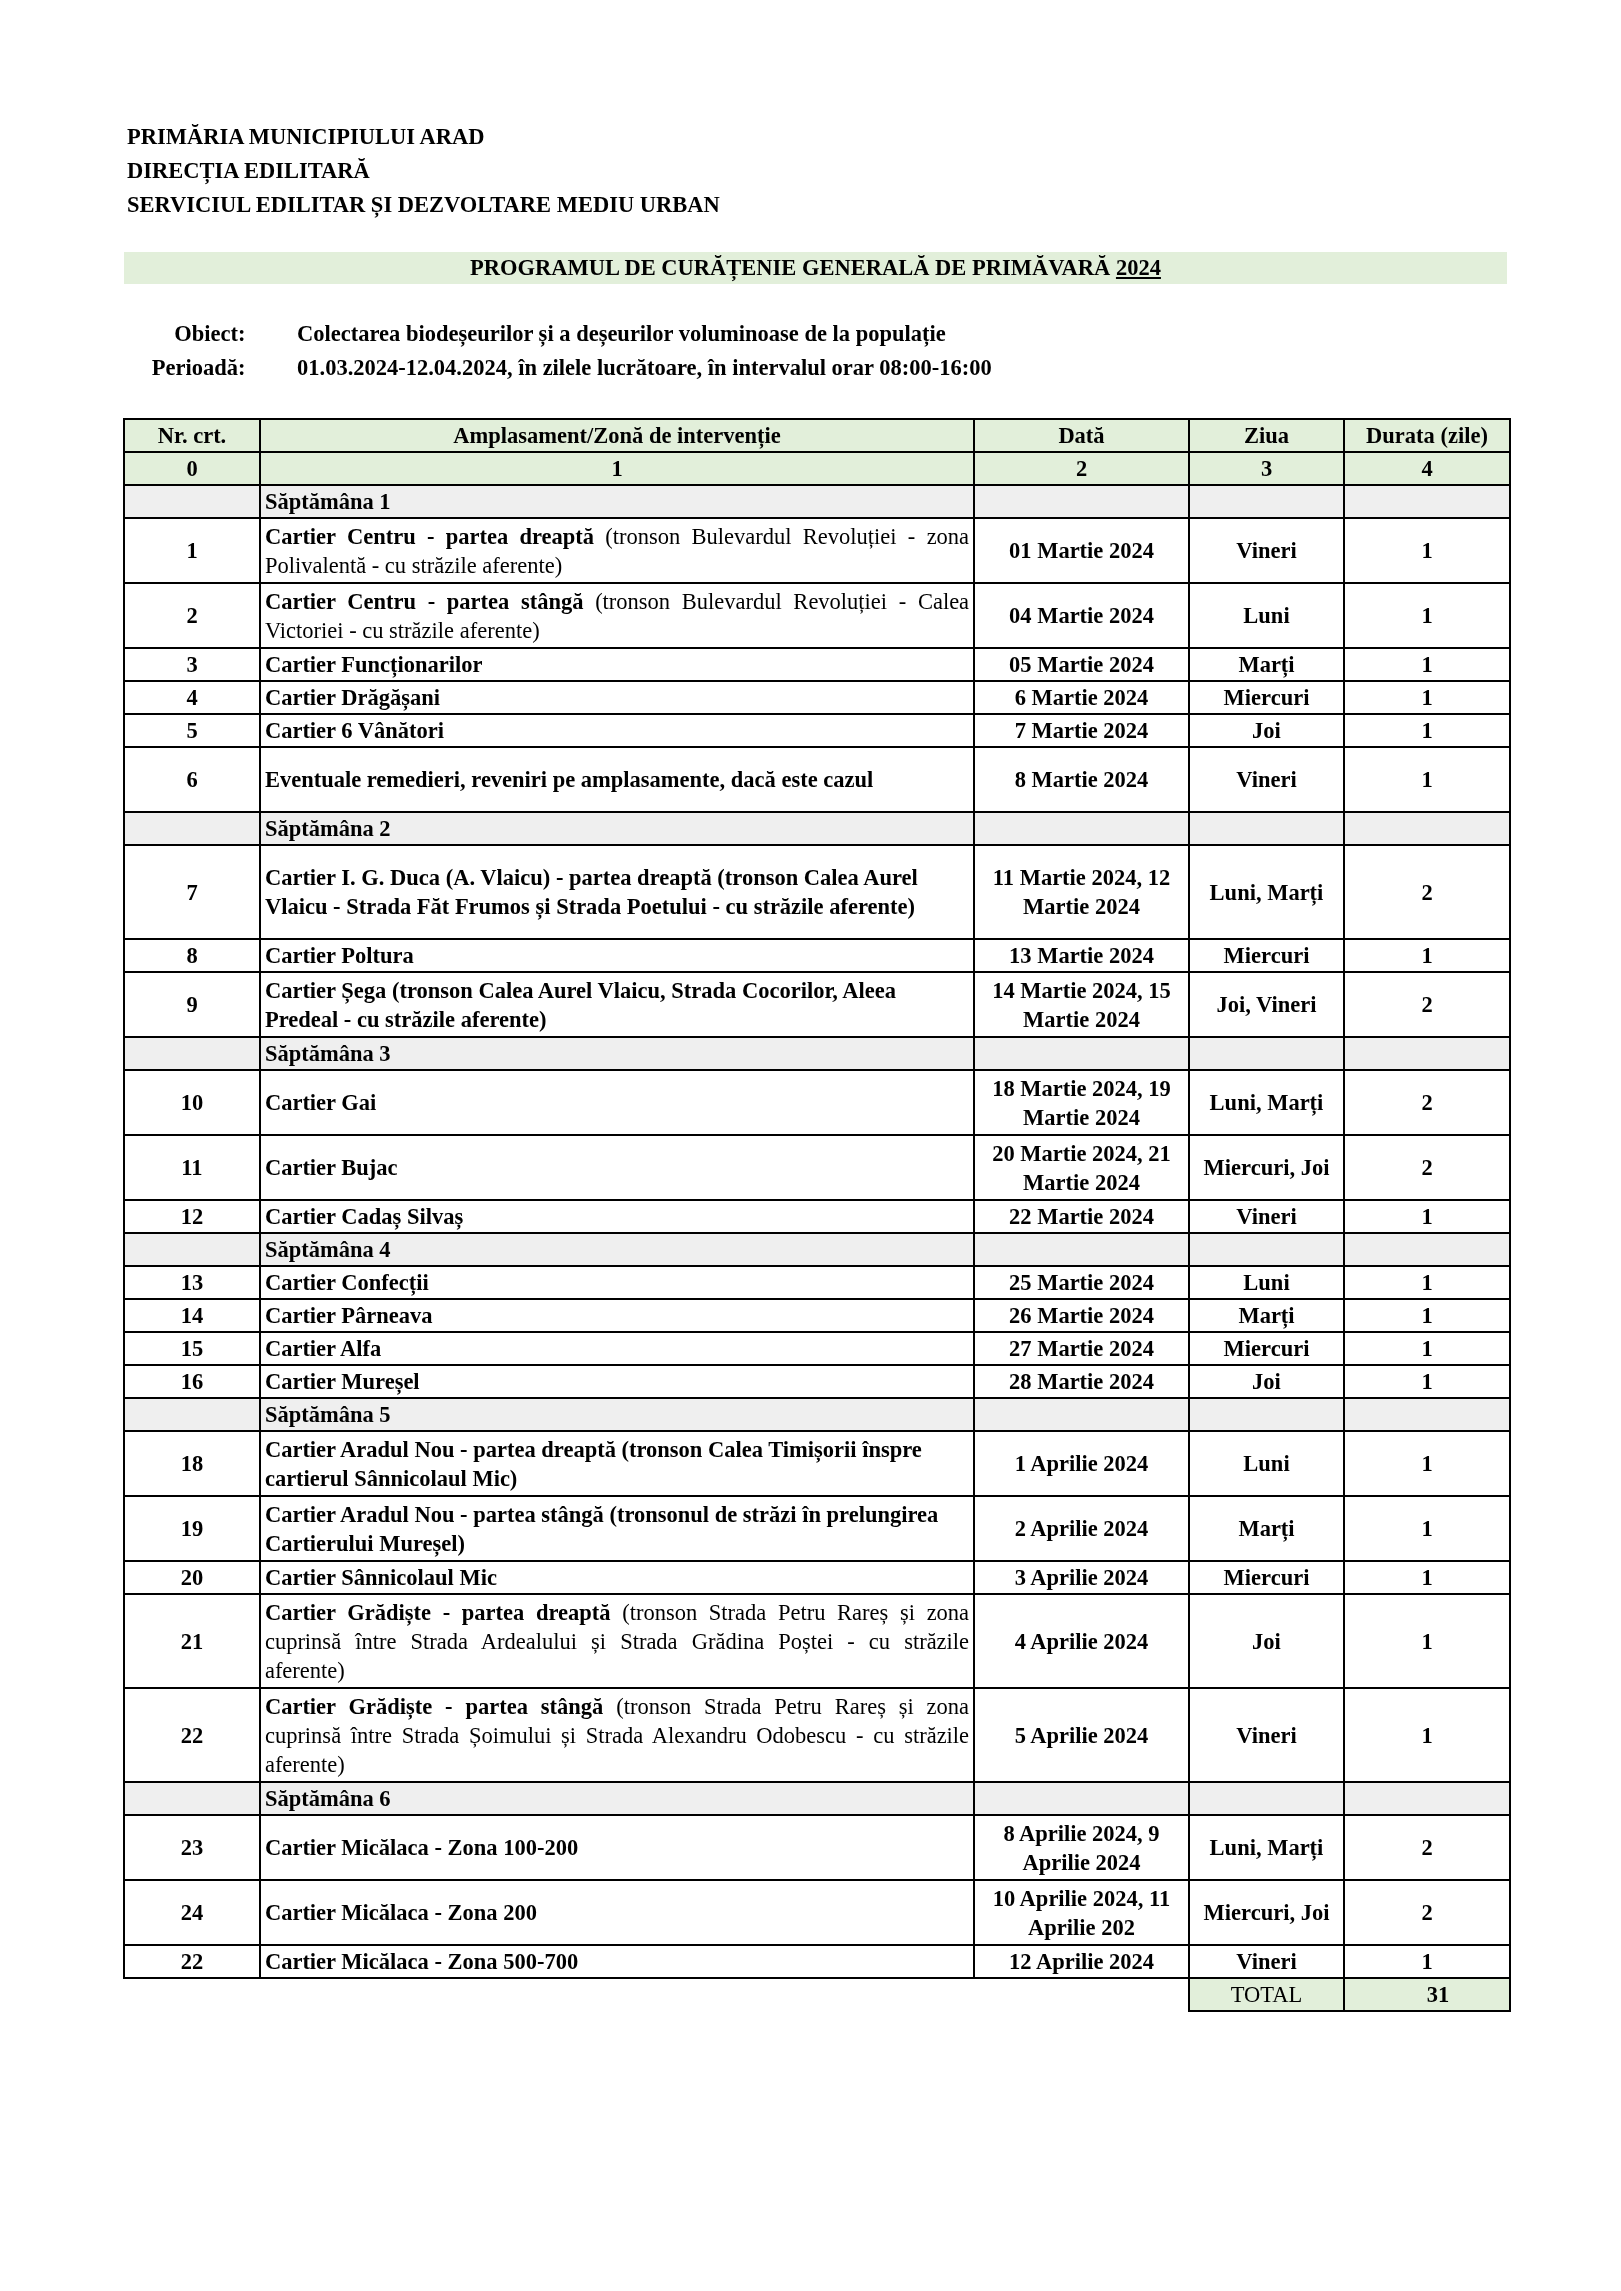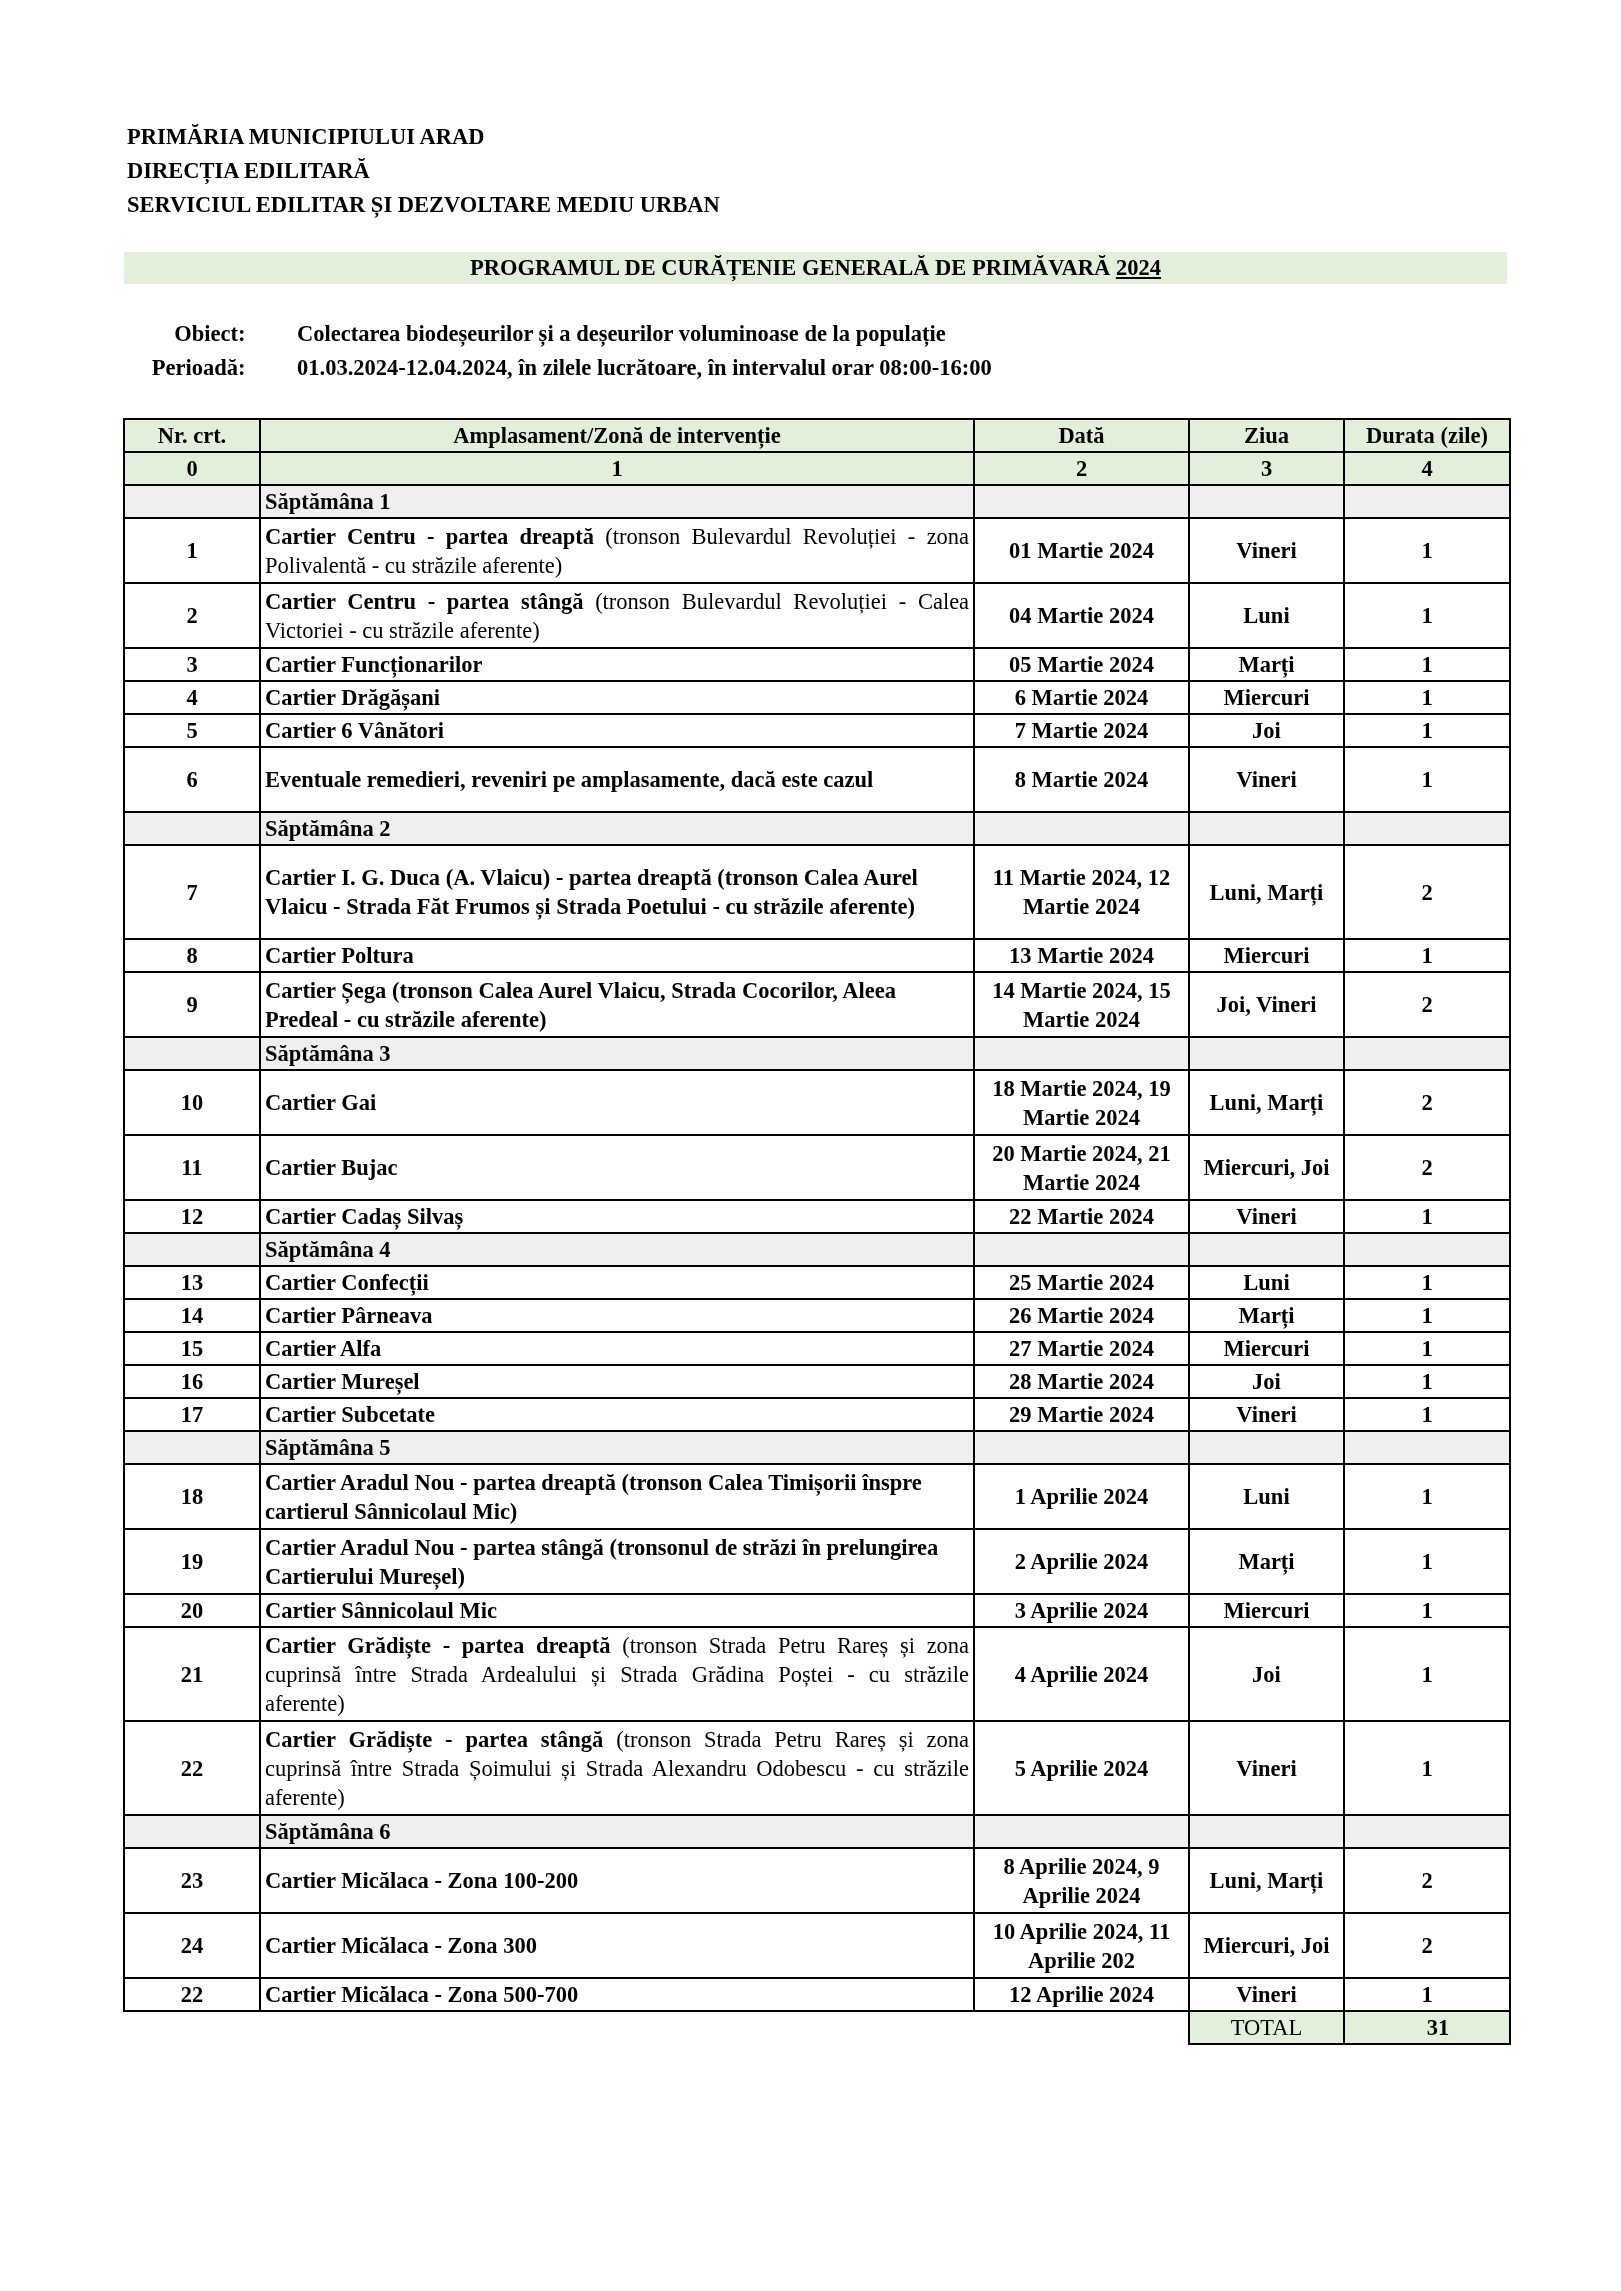--- a/index.html
+++ b/index.html
@@ -262,27 +262,20 @@
         <td class="day">Miercuri</td>
         <td class="dur">1</td>
       </tr>
       <tr class="h1 thick-top">
         <td class="num">16</td>
         <td class="loc"><span class="bold">Cartier Mureșel</span></td>
         <td class="date">28 Martie 2024</td>
         <td class="day">Joi</td>
         <td class="dur">1</td>
       </tr>
-      <tr class="h1 thick-top">
-        <td class="num">17</td>
-        <td class="loc"><span class="bold">Cartier Subcetate</span></td>
-        <td class="date">29 Martie 2024</td>
-        <td class="day">Vineri</td>
-        <td class="dur">1</td>
-      </tr>
       <tr class="week thick-top">
         <td></td>
         <td class="wk-label">Săptămâna 5</td>
         <td></td>
         <td></td>
         <td></td>
       </tr>
       <tr class="h2 thick-top">
         <td class="num">18</td>
         <td class="loc"><span class="bold">Cartier Aradul Nou - partea dreaptă (tronson Calea Timișorii înspre cartierul Sânnicolaul Mic)</span></td>
@@ -327,21 +320,21 @@
       </tr>
       <tr class="h2 thick-top">
         <td class="num">23</td>
         <td class="loc"><span class="bold">Cartier Micălaca - Zona 100-200</span></td>
         <td class="date">8 Aprilie 2024, 9 Aprilie 2024</td>
         <td class="day">Luni, Marți</td>
         <td class="dur">2</td>
       </tr>
       <tr class="h2 thick-top">
         <td class="num">24</td>
-        <td class="loc"><span class="bold">Cartier Micălaca - Zona 300</span></td>
+        <td class="loc"><span class="bold">Cartier Micălaca - Zona 200</span></td>
         <td class="date">10 Aprilie 2024, 11 Aprilie 202</td>
         <td class="day">Miercuri, Joi</td>
         <td class="dur">2</td>
       </tr>
       <tr class="h1 thick-top">
         <td class="num">22</td>
         <td class="loc"><span class="bold">Cartier Micălaca - Zona 500-700</span></td>
         <td class="date">12 Aprilie 2024</td>
         <td class="day">Vineri</td>
         <td class="dur">1</td>

